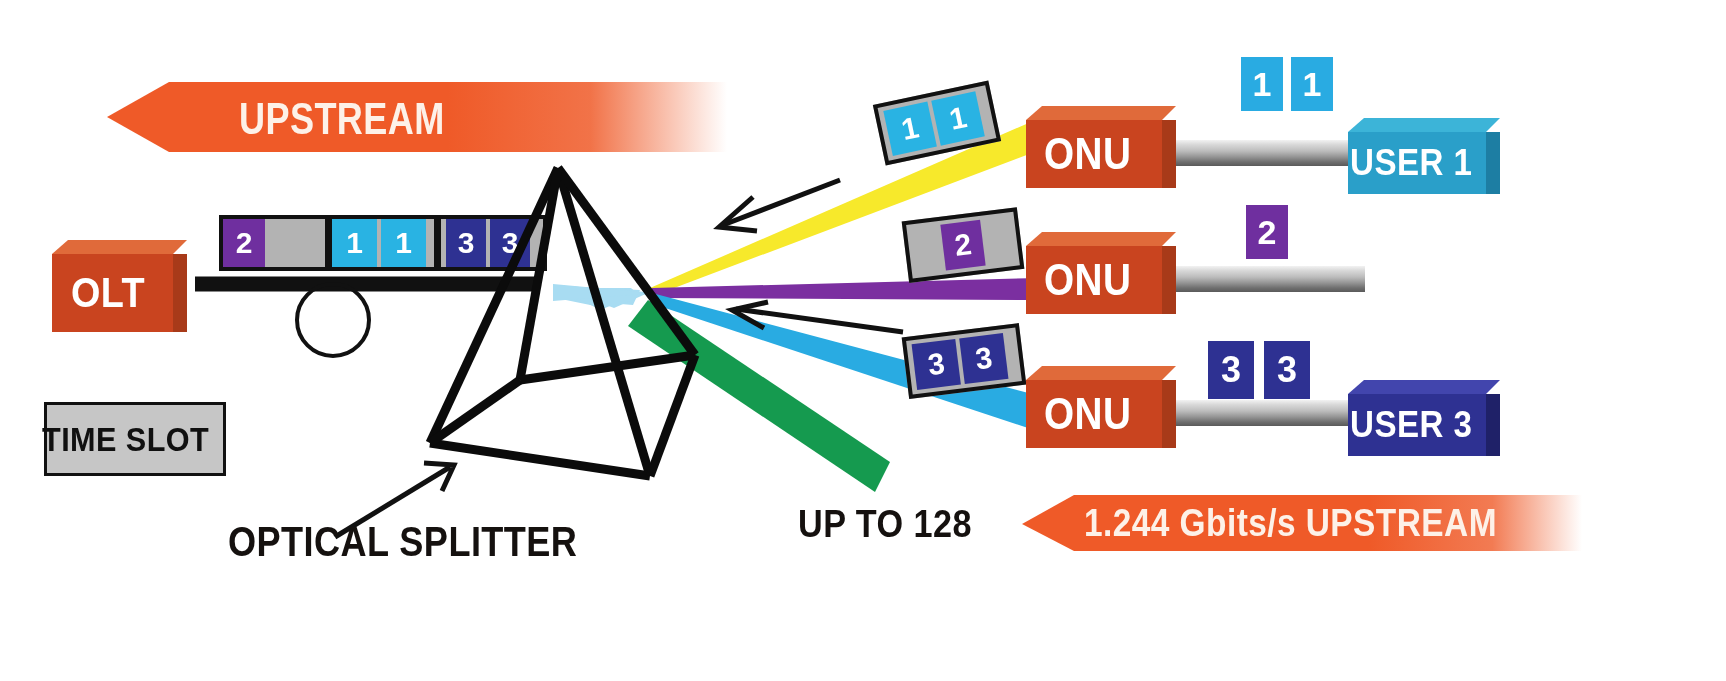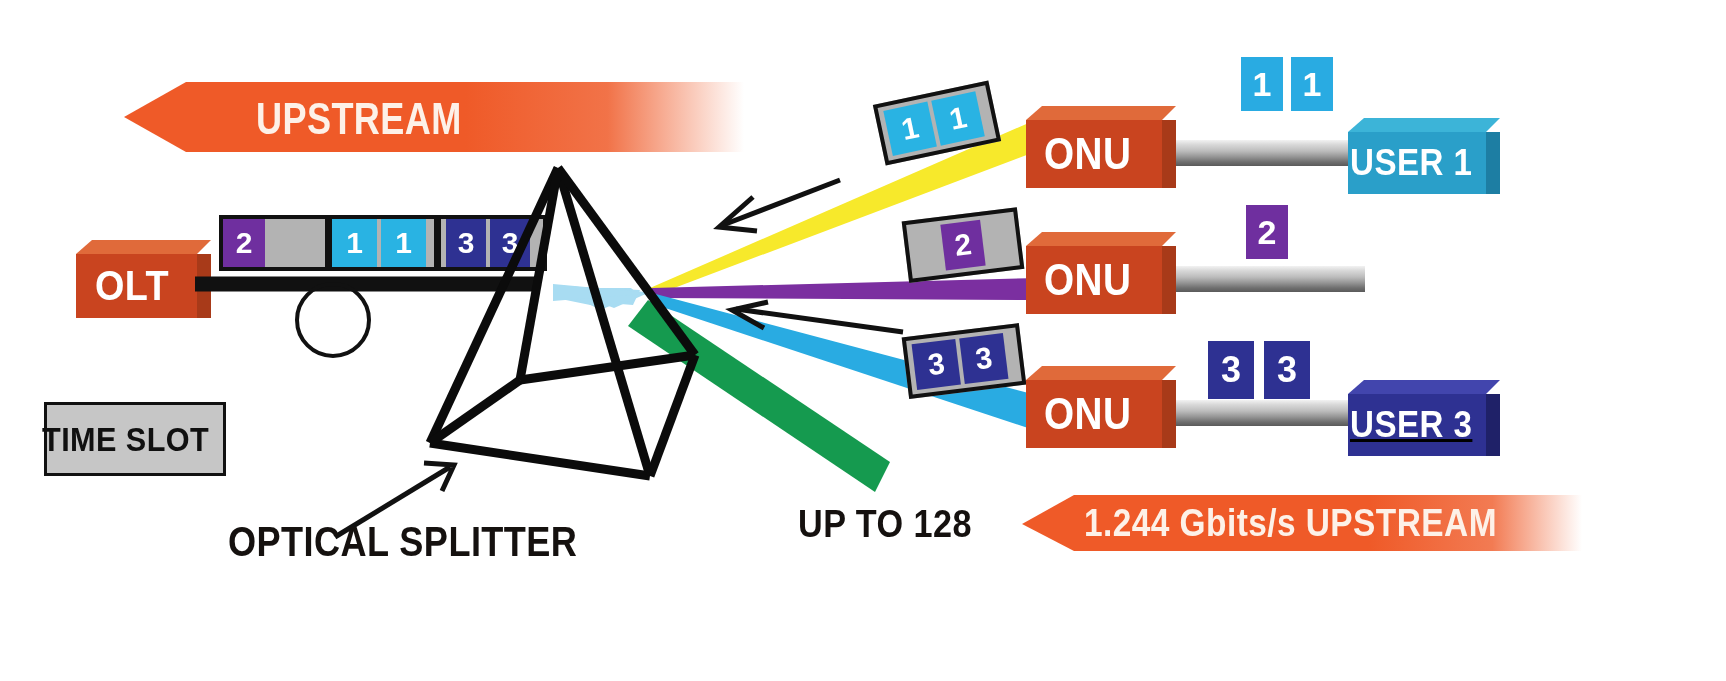--- a/index.html
+++ b/index.html
@@ -37,37 +37,37 @@
   .legendbox span{color:#101010;white-space:nowrap;}
 
   .plaintext{position:absolute;color:#15110f;white-space:nowrap;}
   svg{overflow:visible;}
 </style>
 </head>
 <body>
 
 <div id="stage">
 
-  <div class="abs" style="left:124px;top:78px;width:620px;height:78px;">
+  <div class="abs" style="left:107px;top:78px;width:620px;height:78px;">
     <svg width="620" height="78" viewBox="0 0 620 78">
       <defs>
         <linearGradient id="gradTop" x1="0" y1="0" x2="1" y2="0">
           <stop offset="0%" stop-color="#ef5a28" stop-opacity="1"></stop>
           <stop offset="55%" stop-color="#ef5a28" stop-opacity="1"></stop>
           <stop offset="78%" stop-color="#ef5a28" stop-opacity=".85"></stop>
           <stop offset="100%" stop-color="#ef5a28" stop-opacity="0"></stop>
         </linearGradient>
       </defs>
       <polygon points="0,39 62,4 620,4 620,74 62,74" fill="url(#gradTop)"></polygon>
     </svg>
     <div class="abs cond" style="left:132px;top:16px;font-size:44px;color:#fdf1e8;
                 transform:scaleX(.82);transform-origin:left center;">UPSTREAM</div>
   </div>
 
-  <div class="box3d" style="left:76px;top:240px;width:135px;height:78px;">
+  <div class="box3d" style="left:52px;top:240px;width:135px;height:92px;">
     <div class="top" style="background:#e06a3a;clip-path:polygon(0 100%,16px 0,100% 0,calc(100% - 14px) 100%);"></div>
     <div class="side" style="background:#a83a19;"></div>
     <div class="face" style="background:#c9441f;">
       <span class="cond lbl" style="font-size:42px;transform:scaleX(.9);">OLT</span>
     </div>
   </div>
 
   <svg class="abs" style="left:195px;top:262px;width:420px;height:100px;" width="420" height="100" viewBox="0 0 420 100">
     <line x1="0" y1="22" x2="345" y2="22" stroke="#111111" stroke-width="15"></line>
     <circle cx="138" cy="58" r="36" fill="none" stroke="#111111" stroke-width="4"></circle>
@@ -238,21 +238,21 @@
     <div class="side" style="background:#1d7ea3;"></div>
     <div class="face" style="background:#2a9fc9;">
       <span class="cond lbl" style="font-size:36px;transform:scaleX(.92);">USER 1</span>
     </div>
   </div>
 
 
   <div class="box3d" style="left:1348px;top:380px;width:152px;height:76px;">
     <div class="top" style="background:#4245ad;clip-path:polygon(0 100%,16px 0,100% 0,calc(100% - 14px) 100%);"></div>
     <div class="side" style="background:#1f2168;"></div>
-    <div class="face" style="background:#2e3192;text-decoration:underline;">
+    <div class="face" style="background:#2e3192;">
       <span class="cond lbl" style="font-size:36px;transform:scaleX(.92);">USER 3</span>
     </div>
   </div>
 
   <div class="abs" style="left:1022px;top:492px;width:560px;height:62px;">
     <svg width="560" height="62" viewBox="0 0 560 62">
       <defs>
         <linearGradient id="gradBot" x1="0" y1="0" x2="1" y2="0">
           <stop offset="0%" stop-color="#ef5a28" stop-opacity="1"></stop>
           <stop offset="62%" stop-color="#ef5a28" stop-opacity="1"></stop>

